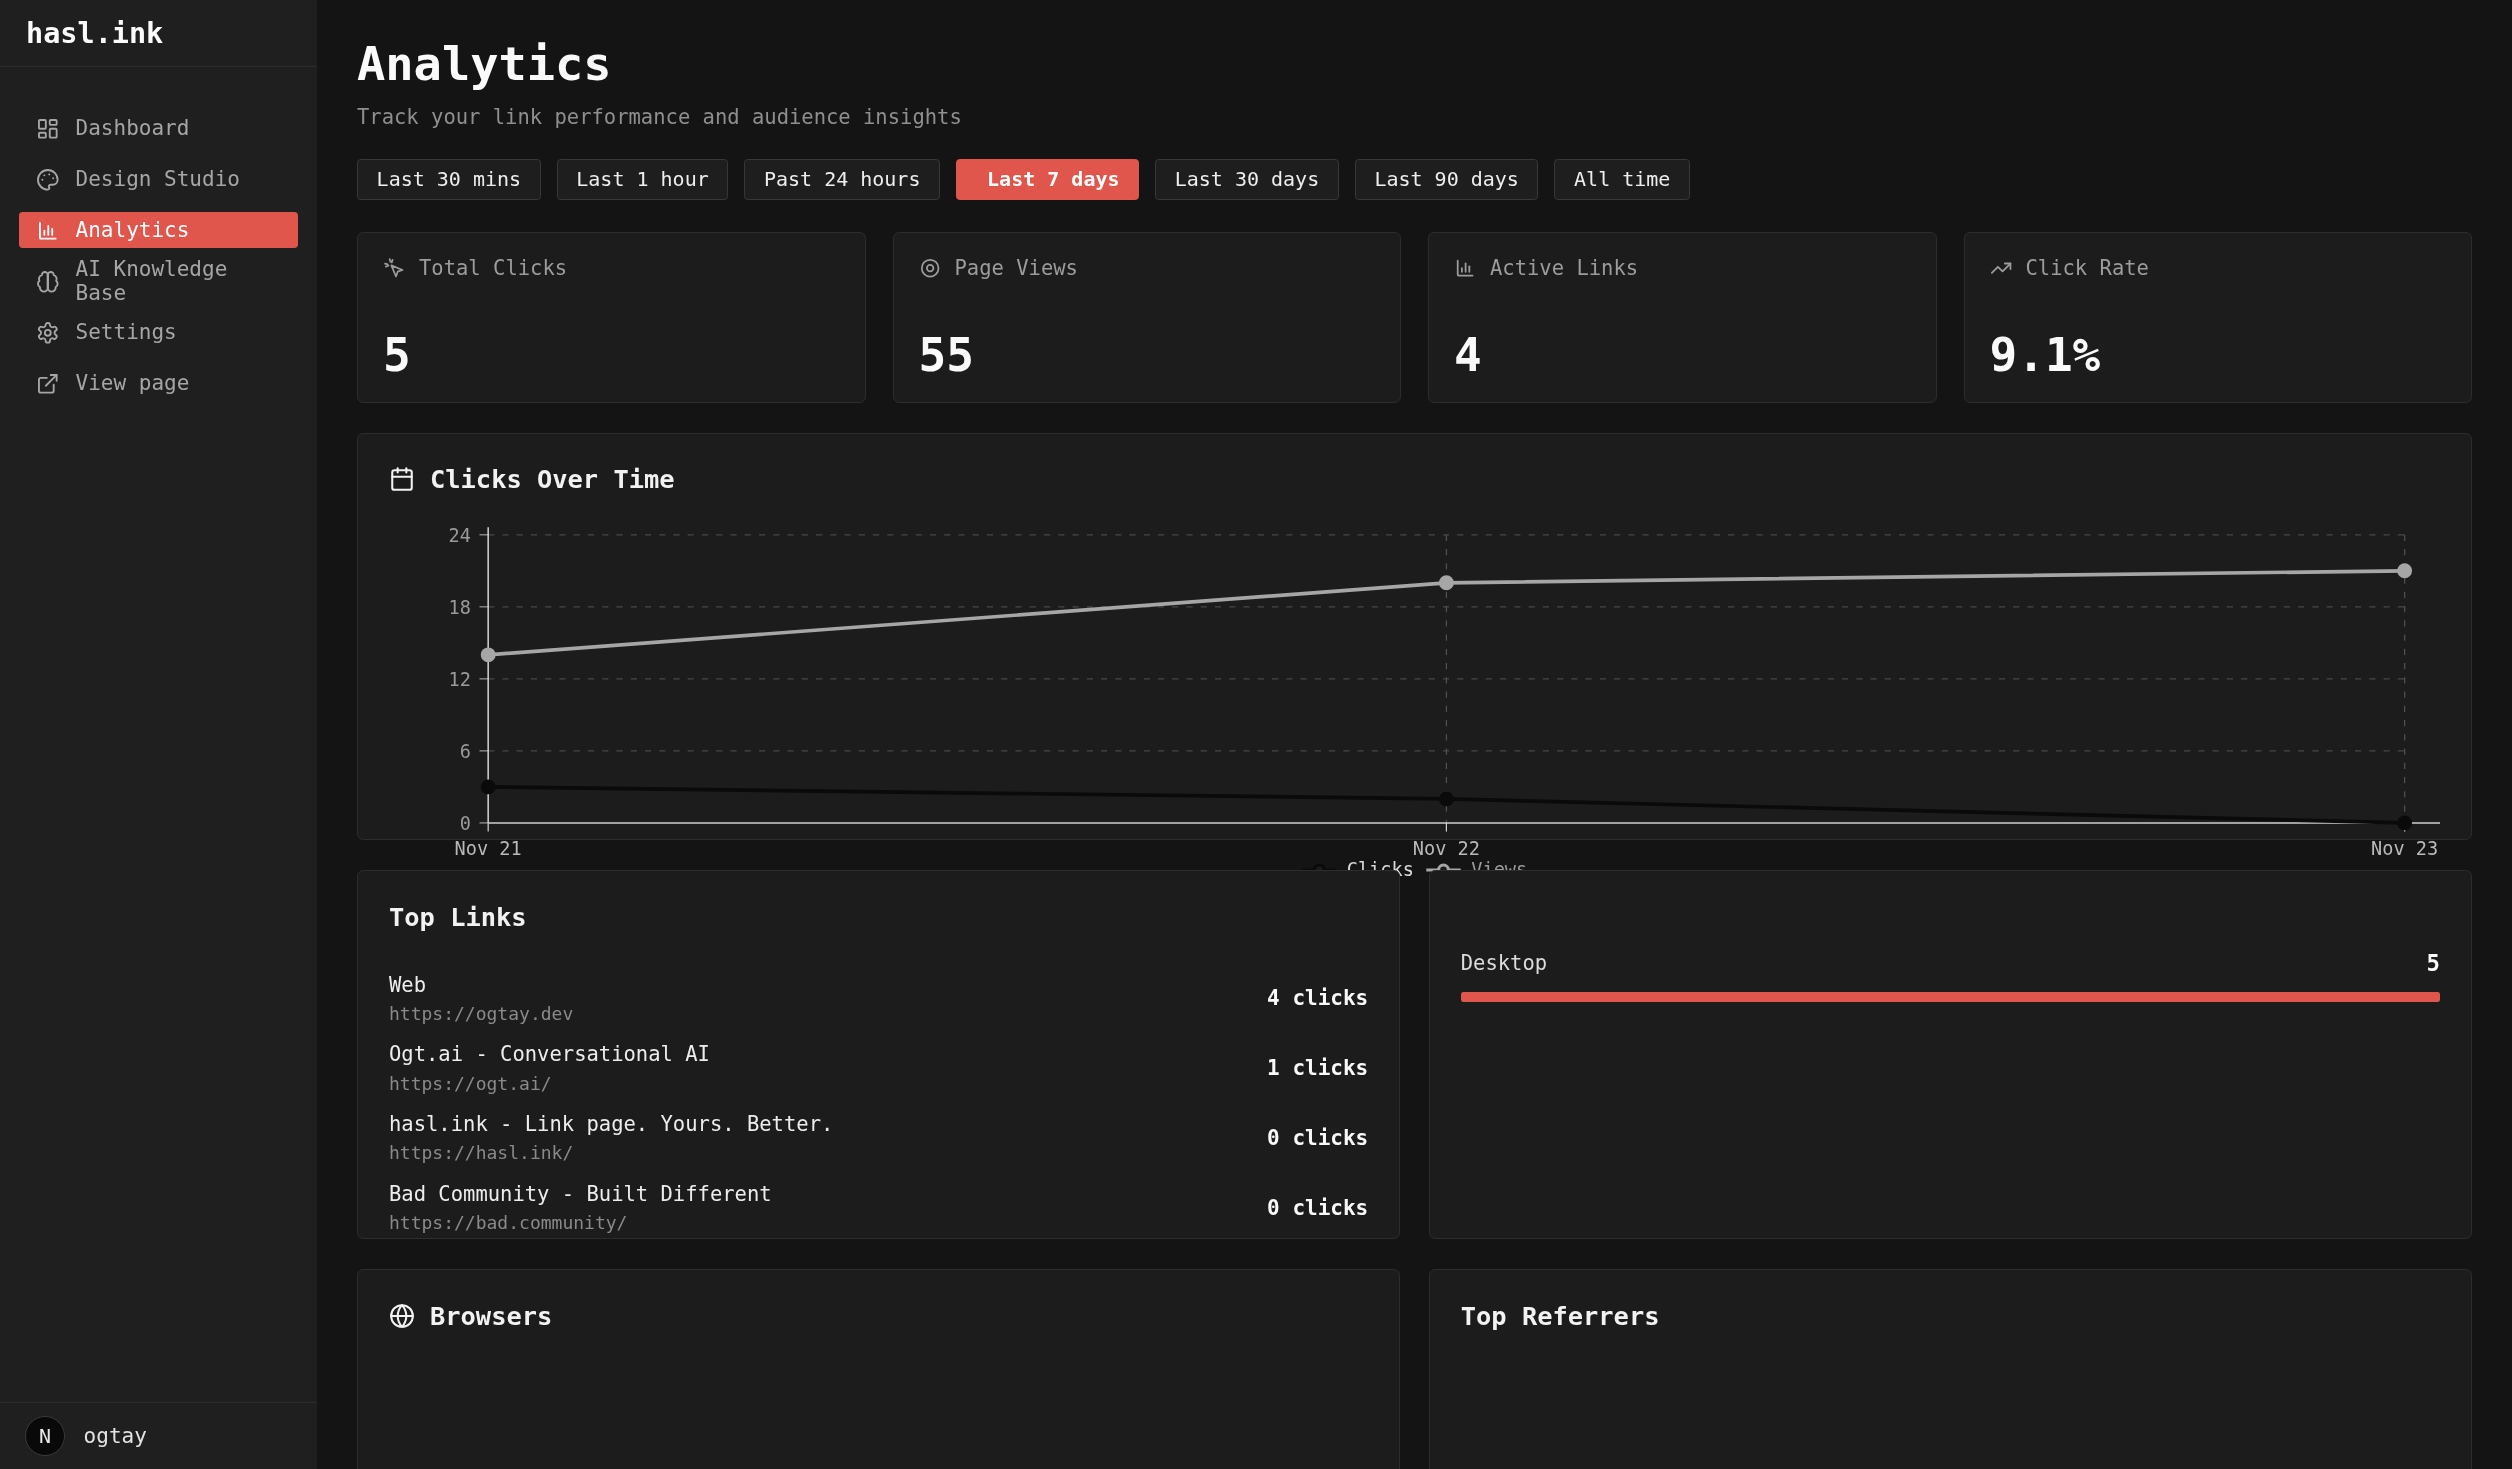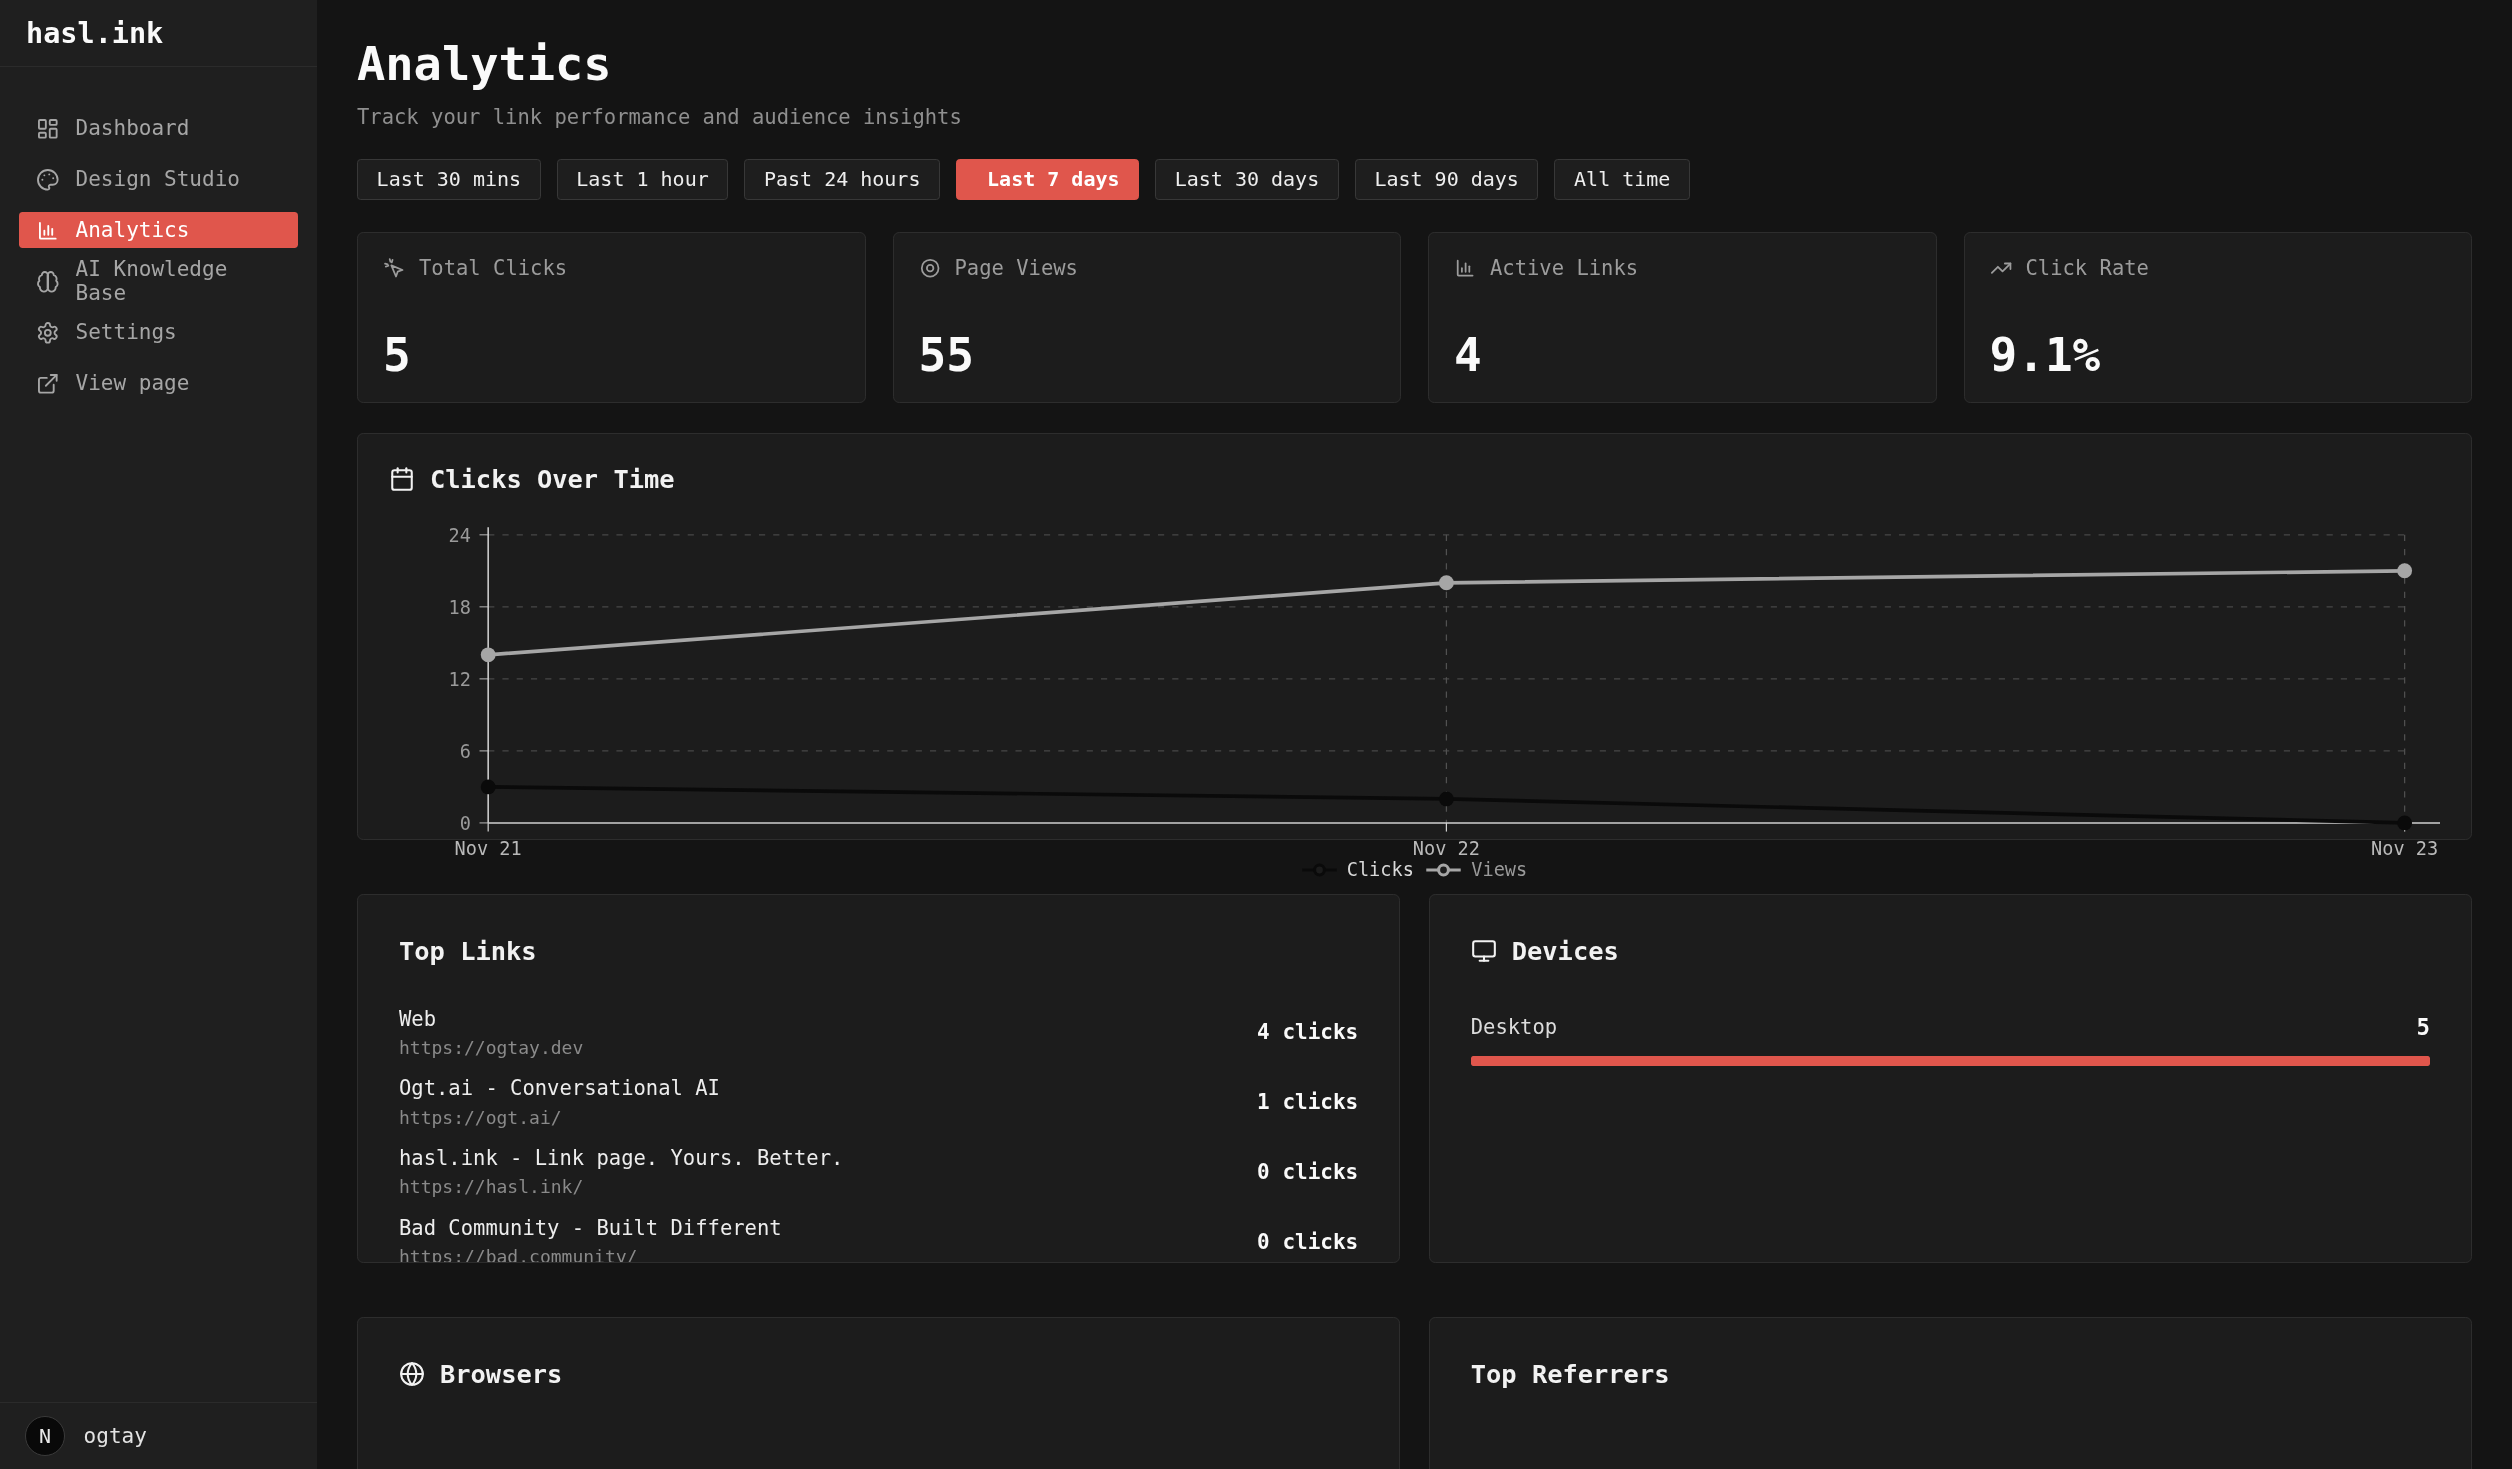--- a/index.html
+++ b/index.html
@@ -70,21 +70,21 @@
   .stat-value { font-size:46px; font-weight:bold; color:#fafafa; line-height:1; }
 
   .chart-card { margin-top:30px; padding:30px 31px 18.6px 31px; height:407px; }
   .card-title { display:flex; align-items:center; gap:15px; font-size:25.4px; font-weight:bold; color:#f2f2f2; }
   .title-icon, .title-icon svg { width:26px; height:26px; }
   #chart { margin-top:16px; }
   .legend { margin-top:2.5px; display:flex; justify-content:center; align-items:flex-start; gap:12.4px; font-size:18.6px; }
   .legend-item { display:flex; align-items:center; gap:10px; }
 
   .two-col { margin-top:30px; display:grid; grid-template-columns:1fr 1fr; gap:28.5px; }
-  .half-card { height:369px; padding:41px; overflow:hidden;margin-top:24px; }
+  .half-card { height:369px; padding:31px; overflow:hidden; }
 
   .link-list { margin-top:41px; display:flex; flex-direction:column; gap:18.6px; }
   .link-row { display:flex; align-items:center; justify-content:space-between; }
   .link-name { font-size:20.5px; color:#ededed; }
   .link-url { margin-top:6.2px; font-size:18px; color:#8a8a8a; }
   .link-clicks { font-size:21px; font-weight:bold; color:#fafafa; white-space:nowrap; }
 
   .device-list { margin-top:48px; display:flex; flex-direction:column; gap:27px; }
   .device-row-top { display:flex; justify-content:space-between; align-items:center; }
   .device-label { font-size:20.5px; color:#dcdcdc; }
@@ -336,30 +336,20 @@
           <div class="link-row">
     <div class="link-meta">
       <div class="link-name">Bad Community - Built Different</div>
       <div class="link-url">https://bad.community/</div>
     </div>
     <div class="link-clicks">0 clicks</div>
   </div>
         </div>
     </section>
     <section class="card half-card">
-      <h2 class="card-title">
-        <span class="title-icon">
-            <svg viewBox="0 0 24 24" fill="none" stroke="currentColor" stroke-width="1.9" stroke-linecap="round" stroke-linejoin="round">
-              <rect x="2" y="3" width="20" height="14" rx="2"></rect>
-              <path d="M8 21h8"></path>
-              <path d="M12 17v4"></path>
-            </svg>
-          </span>
-        <span>Devices</span>
-      </h2>
       <div class="device-list" id="devices">
           <div class="device-row">
     <div class="device-row-top">
       <span class="device-label">Desktop</span>
       <span class="device-value">5</span>
     </div>
     <div class="device-track">
       <div class="device-fill" style="width: 100%; background: rgb(224, 86, 76);"></div>
     </div>
   </div>

